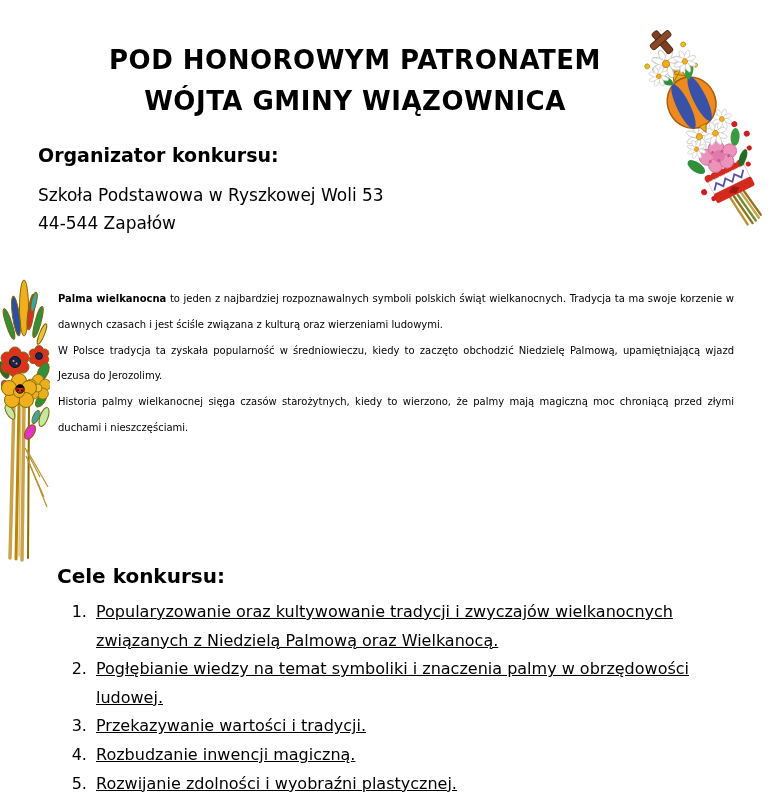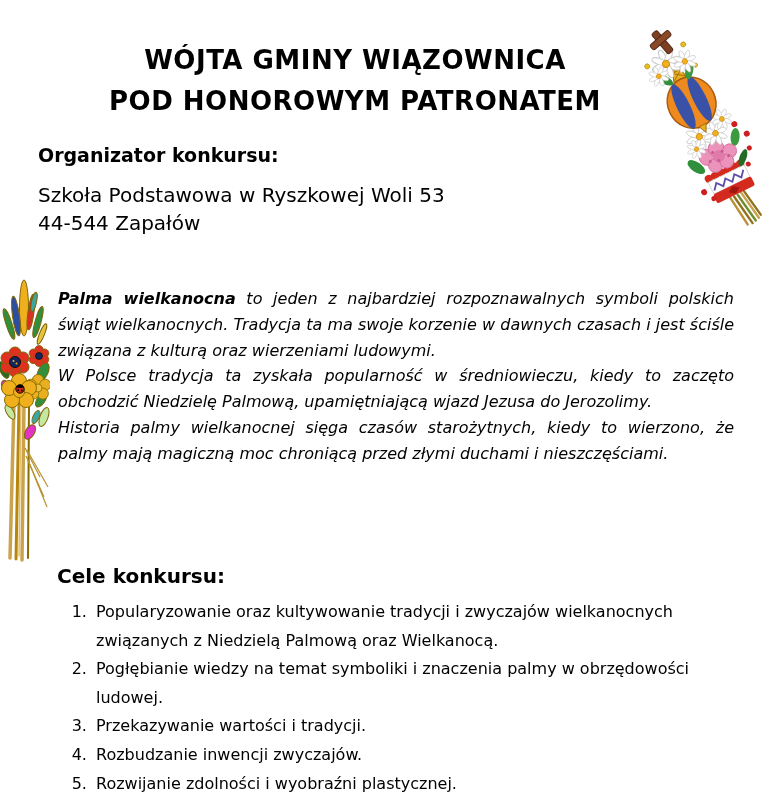--- a/index.html
+++ b/index.html
@@ -41,61 +41,60 @@
     position: absolute;
     top: 144px;
     left: 38px;
     font-size: 19px;
     font-weight: bold;
   }
   .organizer-address {
     position: absolute;
     top: 181px;
     left: 38px;
-    font-size: 20px;
+    font-size: 17px;
     line-height: 28px;
   }
   .intro {
     position: absolute;
     top: 286px;
     left: 58px;
     width: 676px;
-    font-size: 16px;
+    font-size: 10px;
     line-height: 25.8px;
     text-align: justify;
-    font-style: italic;
   }
   .intro p { margin: 0; }
   .intro .lead { font-weight: bold; }
   .goals-heading {
     position: absolute;
     top: 564px;
     left: 57px;
     font-size: 20px;
     font-weight: bold;
   }
   .goals-list {
     position: absolute;
     top: 598px;
     left: 60px;
     width: 678px;
     font-size: 16px;
     line-height: 28.6px;
   }
-  .goals-list ol { margin: 0; padding-left: 32px; }
+  .goals-list ol { margin: 0; padding-left: 32px; text-decoration: underline; }
   .goals-list li { padding-left: 4px; }
 </style>
 </head>
 <body>
 
 <div class="page">
 
   <div class="doc-title">
+    <div>POD HONOROWYM PATRONATEM</div>
     <div>WÓJTA GMINY WIĄZOWNICA</div>
-    <div>POD HONOROWYM PATRONATEM</div>
   </div>
 
   <div class="palm-right">
     <svg width="165" height="230" viewBox="0 0 165 230" role="img" aria-label="Dekoracyjna palma wielkanocna (ilustracja, ukośna)">
       <defs>
         <g id="daisy">
           <g fill="#ffffff" stroke="#c9c9c9" stroke-width="0.8">
             <ellipse cy="-6.5" rx="2.6" ry="6.5"></ellipse>
             <ellipse cy="-6.5" rx="2.6" ry="6.5" transform="rotate(45)"></ellipse>
             <ellipse cy="-6.5" rx="2.6" ry="6.5" transform="rotate(90)"></ellipse>
@@ -303,18 +302,18 @@
     <p>W Polsce tradycja ta zyskała popularność w średniowieczu, kiedy to zaczęto obchodzić Niedzielę Palmową, upamiętniającą wjazd Jezusa do Jerozolimy.</p>
     <p>Historia palmy wielkanocnej sięga czasów starożytnych, kiedy to wierzono, że palmy mają magiczną moc chroniącą przed złymi duchami i nieszczęściami.</p>
   </div>
 
   <div class="goals-heading">Cele konkursu:</div>
   <div class="goals-list">
     <ol>
       <li><span>Popularyzowanie oraz kultywowanie tradycji i zwyczajów wielkanocnych związanych z Niedzielą Palmową oraz Wielkanocą.</span></li>
       <li><span>Pogłębianie wiedzy na temat symboliki i znaczenia palmy w obrzędowości ludowej.</span></li>
       <li><span>Przekazywanie wartości i tradycji.</span></li>
-      <li><span>Rozbudzanie inwencji zwyczajów.</span></li>
+      <li><span>Rozbudzanie inwencji magiczną.</span></li>
       <li><span>Rozwijanie zdolności i wyobraźni plastycznej.</span></li>
     </ol>
   </div>
 
 </div>
 
 </body></html>

